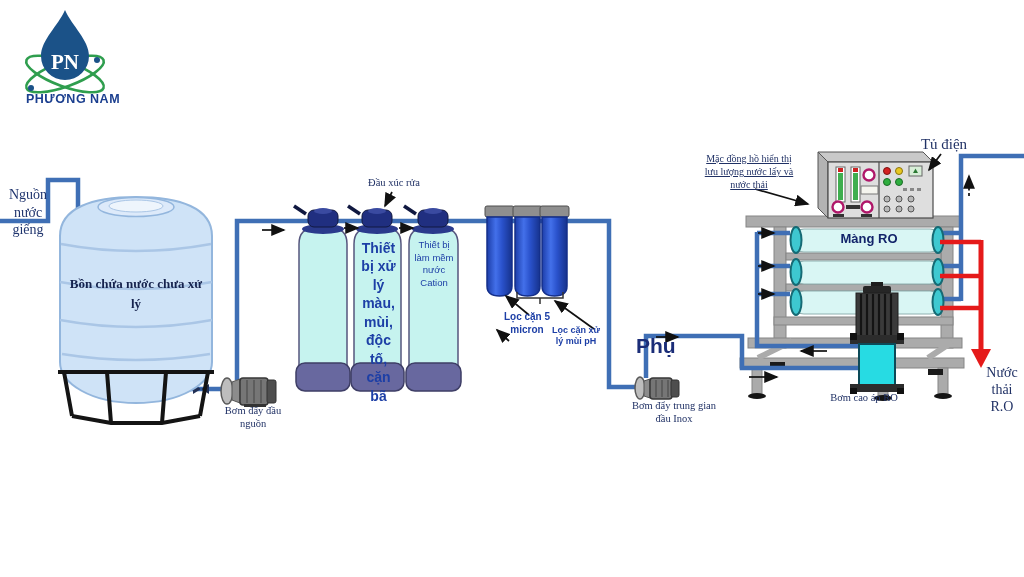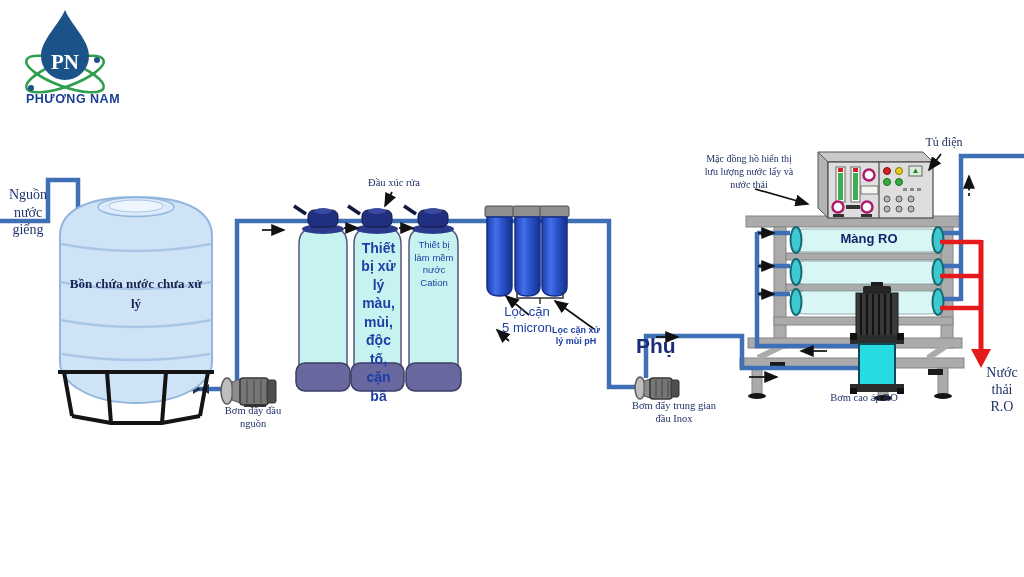--- a/index.html
+++ b/index.html
@@ -248,29 +248,29 @@
 
   <div class="lbl serif" style="left:68px;top:274px;width:136px;font-size:13px;font-weight:600;color:#16234e;line-height:1.5;">Bồn chứa nước chưa xử lý</div>
 
   <div class="lbl serif" style="left:214px;top:404px;width:78px;font-size:10.5px;">Bơm đẩy đầu nguồn</div>
 
   <div class="lbl serif" style="left:354px;top:176px;width:80px;font-size:10.5px;">Đầu xúc rửa</div>
 
   <div class="lbl sans" style="left:358px;top:239px;width:41px;font-size:14px;font-weight:700;color:#1d3fa6;line-height:1.32;">Thiết bị xử lý màu, mùi, độc tố, cặn bã</div>
   <div class="lbl sans" style="left:411px;top:239px;width:46px;font-size:9.5px;font-weight:400;color:#1d3fa6;line-height:1.32;">Thiết bị làm mềm nước Cation</div>
 
-  <div class="lbl sans" style="left:502px;top:304px;width:50px;font-size:13px;font-weight:400;color:#1d3fa6;">Lọc cặn 5 micron</div>
+  <div class="lbl sans" style="left:502px;top:311px;width:50px;font-size:10px;font-weight:700;color:#1d3fa6;">Lọc cặn 5 micron</div>
   <div class="lbl sans" style="left:548px;top:325px;width:56px;font-size:9px;font-weight:700;color:#1d3fa6;">Lọc cặn xử lý mùi pH</div>
 
   <div class="lbl sans" style="left:636px;top:333px;width:54px;font-size:21px;font-weight:800;color:#1b2d78;text-align:left;">Phụ</div>
 
   <div class="lbl serif" style="left:624px;top:399px;width:100px;font-size:10.5px;">Bơm đẩy trung gian đầu Inox</div>
 
-  <div class="lbl serif" style="left:699px;top:152px;width:100px;font-size:10px;line-height:1.3;">Mặc đồng hồ hiển thị lưu lượng nước lấy và nước thải</div>
-
-  <div class="lbl serif" style="left:919px;top:135px;width:50px;font-size:12px;">Tủ điện</div>
+  <div class="lbl serif" style="left:699px;top:152px;width:100px;font-size:10px;line-height:1.3;text-decoration:underline;">Mặc đồng hồ hiển thị lưu lượng nước lấy và nước thải</div>
+
+  <div class="lbl serif" style="left:919px;top:135px;width:50px;font-size:15px;">Tủ điện</div>
 
   <div class="lbl sans" style="left:836px;top:231px;width:66px;font-size:13px;font-weight:700;color:#13246a;">Màng RO</div>
 
   <div class="lbl serif" style="left:822px;top:391px;width:84px;font-size:10.5px;">Bơm cao áp RO</div>
 
   <div class="lbl serif" style="left:980px;top:365px;width:44px;font-size:14px;line-height:1.2;">Nước thải R.O</div>
 </div>
 
 </body></html>

